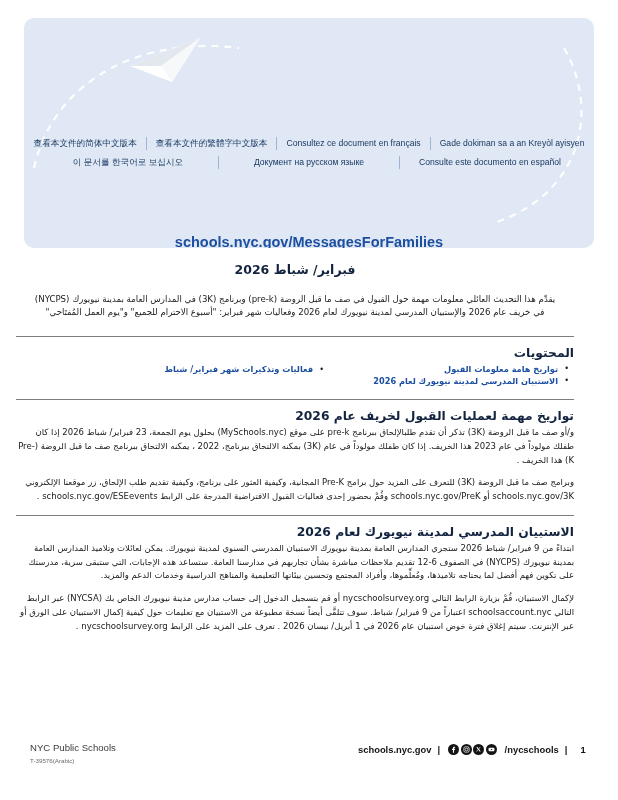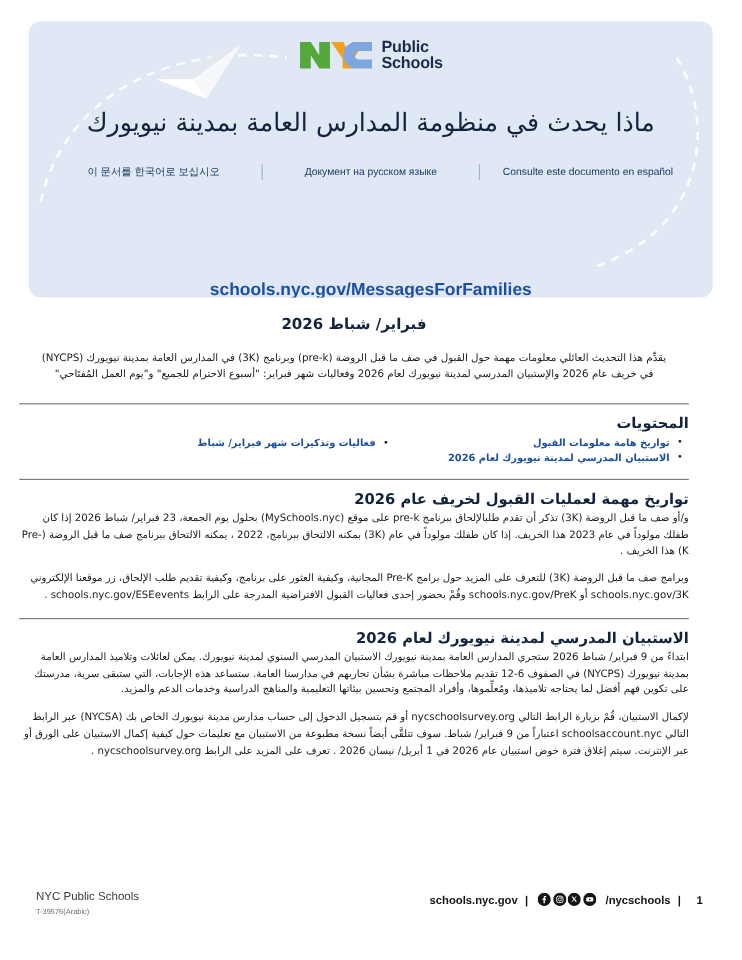--- a/index.html
+++ b/index.html
@@ -257,35 +257,32 @@
     <path d="M10 150 C 30 60, 120 18, 215 30" fill="none" stroke="#ffffff" stroke-width="2.2" stroke-dasharray="7 6" opacity="0.95"></path>
     <path d="M540 30 C 575 90, 560 175, 470 205" fill="none" stroke="#ffffff" stroke-width="2.2" stroke-dasharray="7 6" opacity="0.95"></path>
   </svg>
 
   <svg class="plane" viewBox="0 0 80 50">
     <polygon points="2,30 72,2 44,46" fill="#ffffff"></polygon>
     <polygon points="2,30 72,2 33,30" fill="#e2e8ee"></polygon>
     <polygon points="33,30 72,2 44,46" fill="#f6f8fa"></polygon>
   </svg>
 
-  <div class="logo-wrap">
-    <svg class="logo-mark" viewBox="0 0 124 52">
-      <path d="M2 4 h18 l14 22 V4 h18 v44 H34 L20 26 v22 H2 Z" fill="#56a83c"></path>
-      <path d="M54 4 h20 l8 14 8-14 h20 l-19 28 v16 H73 V32 Z" fill="#f2a01e"></path>
-      <path d="M122 4 h-26 a22 22 0 0 0 0 44 h26 v-15 h-22 a7 7 0 0 1 0 -14 h22 Z" fill="#7fa7de"></path>
-    </svg>
-    <div class="logo-text">
-      <div>Public</div>
-      <div>Schools</div>
+
+
+  <div class="lang-rows">
+    <div class="lang-row r2">
+      <span class="lang-item">查看本文件的简体中文版本</span>
+      <span class="lang-sep"></span>
+      <span class="lang-item">查看本文件的繁體字中文版本</span>
+      <span class="lang-sep"></span>
+      <span class="lang-item">Consultez ce document en français</span>
+      <span class="lang-sep"></span>
+      <span class="lang-item">Gade dokiman sa a an Kreyòl ayisyen</span>
     </div>
-  </div>
-
-  <div class="banner-title">ماذا يحدث في منظومة المدارس العامة بمدينة نيويورك</div>
-
-  <div class="lang-rows">
     <div class="lang-row r3">
       <span class="lang-item">이 문서를 한국어로 보십시오</span>
       <span class="lang-sep"></span>
       <span class="lang-item">Документ на русском языке</span>
       <span class="lang-sep"></span>
       <span class="lang-item">Consulte este documento en español</span>
     </div>
   </div>
 
   <div class="banner-url">schools.nyc.gov/MessagesForFamilies</div>

